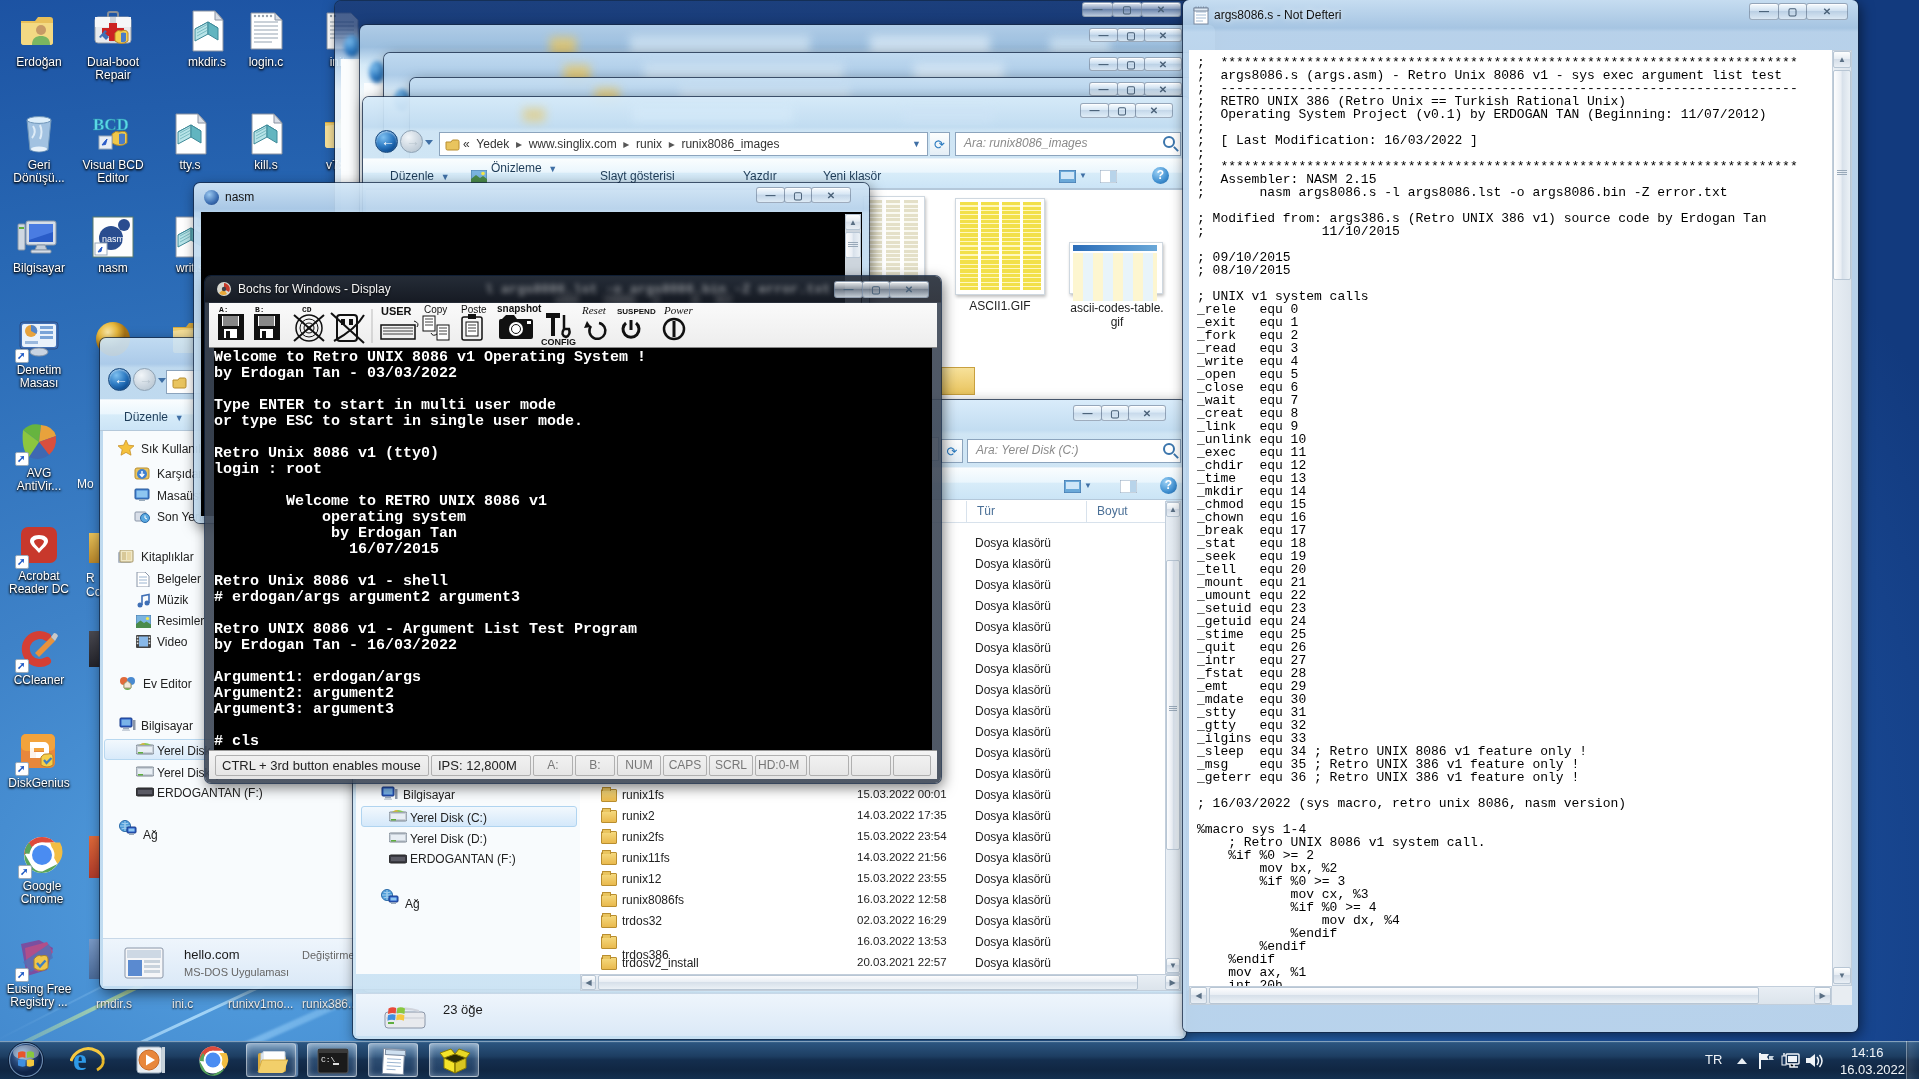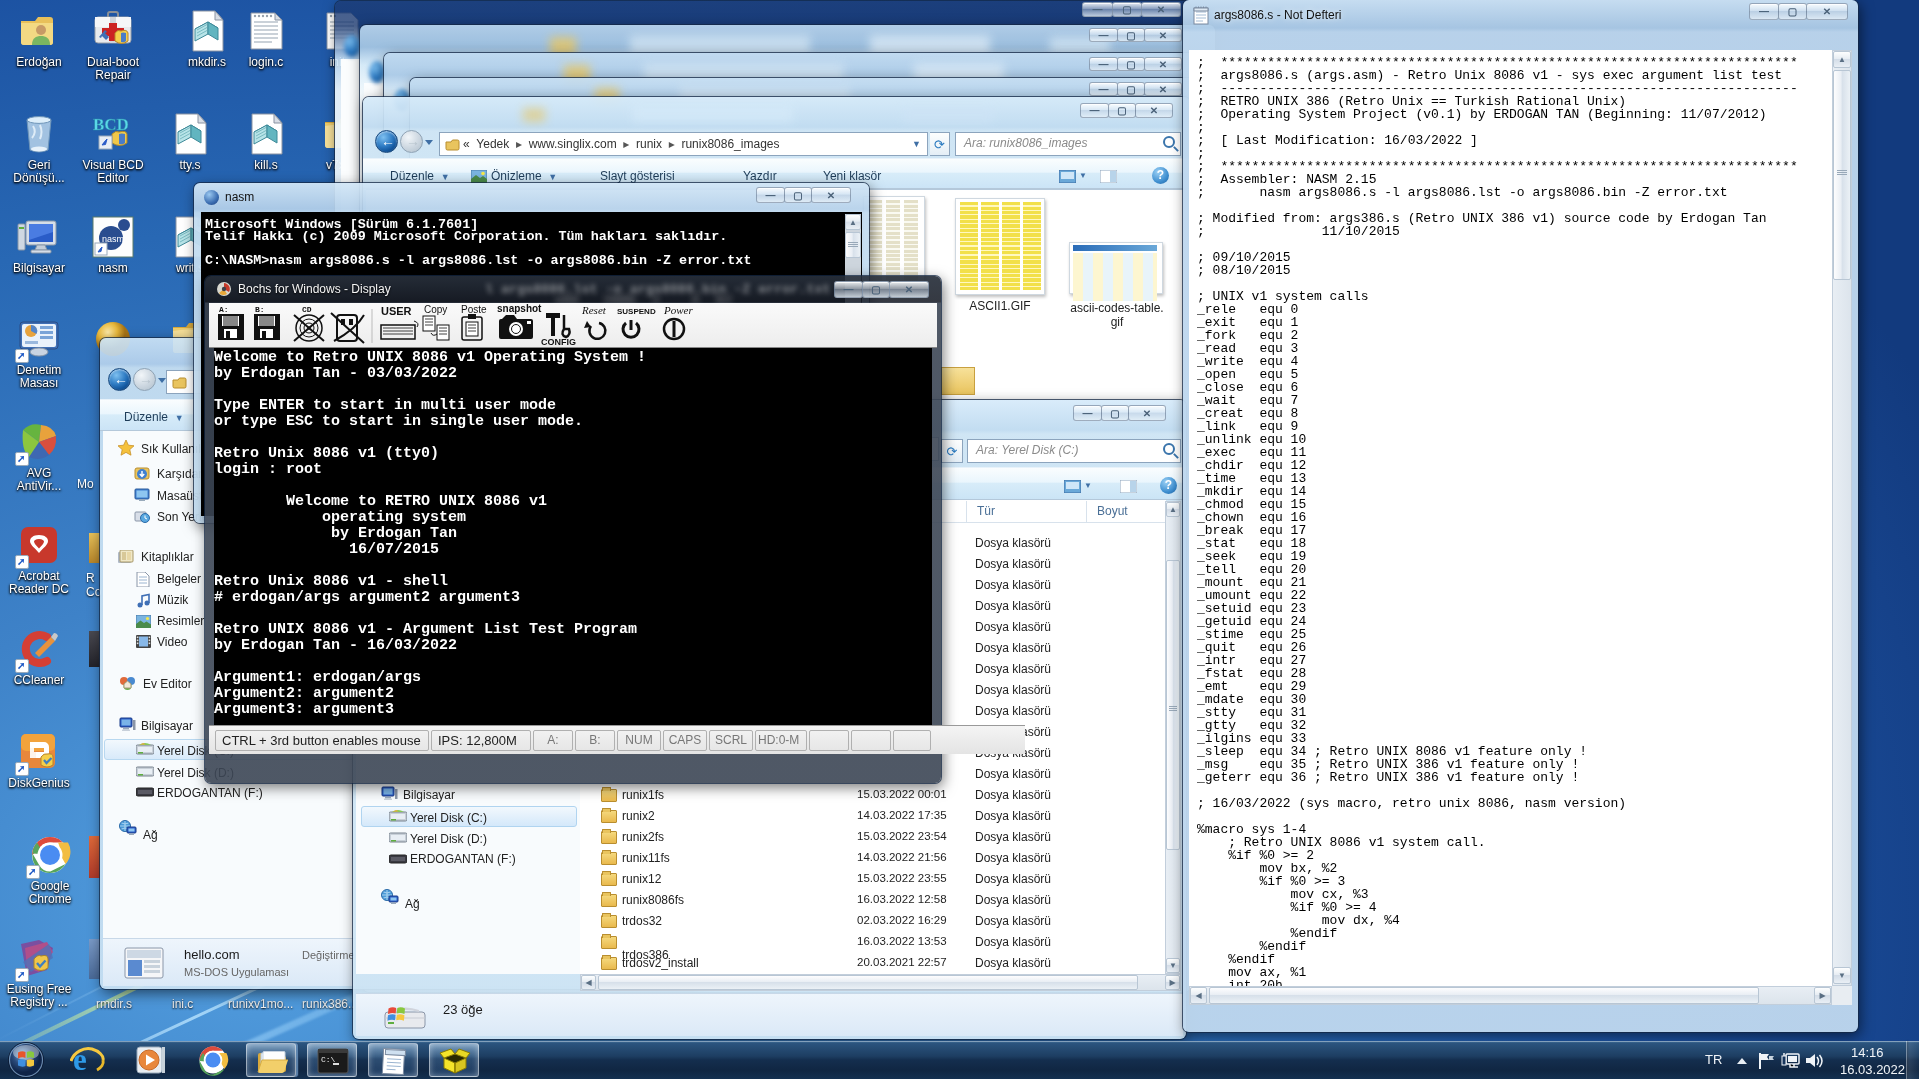--- a/index.html
+++ b/index.html
@@ -132,21 +132,21 @@
       <div class="ic"><svg width="44" height="44">
           <rect x="4" y="4" width="34" height="34" rx="5" fill="#e8873c"></rect>
           <rect x="4" y="4" width="34" height="17" rx="5" fill="#f2a33c"></rect>
           <path d="M13 12 h14 a5 5 0 0 1 5 5 v6 a5 5 0 0 1-5 5 h-8 v-6 h8 v-4 h-14 z" fill="#fff"></path>
           <path d="M13 12 v16 h6 v-6 h-2 v-4" fill="#fff" opacity=".9"></path>
           <path d="M30 24 q6-1 6 3 l0 8 q-6 4-12 0 l0-8 q3-4 6-3z" fill="#f5cf4a" stroke="#b8862a"></path>
           <path d="M27 30 l2.5 3 l5-5" stroke="#3f7fc0" stroke-width="2.2" fill="none"></path>
         </svg><div class="sc"></div></div>
       <div class="lb">DiskGenius</div>
     </div>
-<div class="dico" style="left:12px;top:833px">
+<div class="dico" style="left:4px;top:833px">
       <div class="ic"><svg width="44" height="44">
           <circle cx="22" cy="22" r="18" fill="#fff"></circle>
           <path d="M22 22 m-18 0 a18 18 0 0 1 31-12.5 l-13 0 a12.5 12.5 0 0 0-11.5 7.5 z" fill="#dd4b3c"></path>
           <path d="M40 9.5 a18 18 0 0 1-2.5 21.5 l-6.5-11.5 a12.5 12.5 0 0 0-1-10 z" fill="#f2bd42"></path>
           <path d="M37.5 31 a18 18 0 0 1-28.5 3.5 a18 18 0 0 1-4.5-14 l6.8 11.7 a12.5 12.5 0 0 0 11 6.3 z" fill="#58a55c"></path>
           <path d="M4.5 20.5 a18 18 0 0 1 4.5-11 l6.8 11.7" fill="#58a55c"></path>
           <circle cx="22" cy="22" r="12.5" fill="#fff"></circle>
           <circle cx="22" cy="22" r="10" fill="#4a8cf2"></circle>
         </svg><div class="sc"></div></div>
       <div class="lb">Google<br>Chrome</div>
@@ -422,21 +422,21 @@
       <span class="mag"></span>
     </div>
 
   <div class="toolbar" style="top:61px;height:31px">
     <span class="tbtxt abs" style="left:27px;top:10px">Düzenle&nbsp;&nbsp;<span style="font-size:9px;color:#3f6fa5">▼</span></span>
     <svg width="16" height="13" style="position:absolute;left:108px;top:11px">
         <rect x="0" y="0" width="16" height="13" fill="#7ab4e0" stroke="#4a7aa8"></rect>
         <path d="M0 9 l5-4 l4 3 l3-2 l4 3 v4 h-16z" fill="#4a8a4a"></path>
         <circle cx="12" cy="3.5" r="1.8" fill="#f5e84a"></circle>
       </svg>
-    <span class="tbtxt abs" style="left:128px;top:10px">Önizleme&nbsp;&nbsp;<span style="font-size:9px;color:#3f6fa5">▼</span></span>
+    <span class="tbtxt abs" style="left:128px;top:2px">Önizleme&nbsp;&nbsp;<span style="font-size:9px;color:#3f6fa5">▼</span></span>
     <span class="tbtxt abs" style="left:237px;top:10px">Slayt gösterisi</span>
     <span class="tbtxt abs" style="left:380px;top:10px">Yazdır</span>
     <span class="tbtxt abs" style="left:460px;top:10px">Yeni klasör</span>
     <svg width="17" height="13" style="position:absolute;left:696px;top:11px">
         <rect width="17" height="13" fill="#6aa8d8" stroke="#3f6fa5"></rect>
         <rect x="2" y="2" width="13" height="7" fill="#cfe6f8"></rect>
       </svg>
     <span class="abs" style="left:716px;top:12px;font-size:8px;color:#3f6fa5">▼</span>
     <svg width="17" height="13" style="position:absolute;left:737px;top:11px">
         <rect width="17" height="13" fill="#fff" stroke="#8ca4bd"></rect>
@@ -772,24 +772,20 @@
         <span>—</span>
       </div>
       <div class="cb" style="width:28px">
         <span>▢</span>
       </div>
       <div class="cb" style="width:40px">
         <span>✕</span>
       </div>
   </div>
   <div class="abs" style="left:7px;top:29px;width:661px;height:304px;background:#000"></div>
-  <div class="con abs" style="left:11px;top:36px;font-size:13.4px;line-height:12px;font-weight:bold">Microsoft Windows [Sürüm 6.1.7601]
-Telif Hakkı (c) 2009 Microsoft Corporation. Tüm hakları saklıdır.
-
-C:\NASM&gt;nasm args8086.s -l args8086.lst -o args8086.bin -Z error.txt</div>
   <div class="abs" style="left:651px;top:31px;width:16px;height:300px;background:#cdd5dd"></div>
   <div class="sbtn" style="left:651px;top:31px;width:16px;height:16px">▲</div>
   <div class="sthumb" style="left:651px;top:49px;width:16px;height:26px"></div>
   <div class="abs" style="left:654px;top:59px;width:10px;height:1px;background:#98a8b8;box-shadow:0 2px #98a8b8,0 4px #98a8b8"></div>
 </div>
 <div class="win" style="left:205px;top:276px;width:736px;height:507px;z-index:21;background:linear-gradient(180deg,rgba(40,48,60,.92),rgba(25,30,40,.88) 26px,rgba(60,70,85,.9) 27px)" id="bochs">
   <div class="abs con" style="left:280px;top:6px;font-size:13.4px;font-weight:bold;color:rgba(255,255,255,.45);filter:blur(2.5px)">l args8086.lst -o args8086.bin -Z error.txt</div>
   <div class="abs con" style="left:350px;top:17px;font-size:13.4px;font-weight:bold;color:rgba(255,255,255,.3);filter:blur(3px)">eN8&nbsp;&nbsp;&nbsp;2NNN&nbsp;&nbsp;3&nbsp;&nbsp;&nbsp;&nbsp;8&nbsp;&nbsp;N3</div>
   <svg width="16" height="16" style="position:absolute;left:11px;top:5px">
       <circle cx="8" cy="8" r="7" fill="#d8d8d0"></circle>
@@ -905,21 +901,21 @@
 
 Retro UNIX 8086 v1 - Argument List Test Program
 by Erdogan Tan - 16/03/2022
 
 Argument1: erdogan/args
 Argument2: argument2
 Argument3: argument3
 
 # cls</div>
 
-  <div class="abs" style="left:4px;top:449px;width:816px;height:29px;background:linear-gradient(180deg,#f4f4f4,#e4e4e4);border-top:1px solid #999" id="bstat">
+  <div class="abs" style="left:4px;top:474px;width:728px;height:29px;background:linear-gradient(180deg,#f4f4f4,#e4e4e4);border-top:1px solid #999" id="bstat">
     <div class="abs" style="left:6px;top:4px;width:214px;height:21px;border:1px solid #b0b0b0;border-radius:2px;font-size:13px;color:#222;padding:2px 6px">CTRL + 3rd button enables mouse</div>
     <div class="abs" style="left:222px;top:4px;width:100px;height:21px;border:1px solid #b0b0b0;border-radius:2px;font-size:13px;color:#222;padding:2px 6px">IPS: 12,800M</div>
     <div class="abs" style="left:324px;top:4px;width:40px;height:21px;border:1px solid #b0b0b0;border-radius:2px;font-size:12px;color:#777;padding:2px 0;text-align:center">A:</div>
     <div class="abs" style="left:366px;top:4px;width:40px;height:21px;border:1px solid #b0b0b0;border-radius:2px;font-size:12px;color:#777;padding:2px 0;text-align:center">B:</div>
     <div class="abs" style="left:408px;top:4px;width:44px;height:21px;border:1px solid #b0b0b0;border-radius:2px;font-size:12px;color:#777;padding:2px 0;text-align:center">NUM</div>
     <div class="abs" style="left:454px;top:4px;width:44px;height:21px;border:1px solid #b0b0b0;border-radius:2px;font-size:12px;color:#777;padding:2px 0;text-align:center">CAPS</div>
     <div class="abs" style="left:500px;top:4px;width:44px;height:21px;border:1px solid #b0b0b0;border-radius:2px;font-size:12px;color:#777;padding:2px 0;text-align:center">SCRL</div>
     <div class="abs" style="left:546px;top:4px;width:52px;height:21px;border:1px solid #b0b0b0;border-radius:2px;font-size:12px;color:#777;padding:2px 2px;overflow:hidden;white-space:nowrap">HD:0-M</div>
     <div class="abs" style="left:600px;top:4px;width:40px;height:21px;border:1px solid #b0b0b0;border-radius:2px"></div>
     <div class="abs" style="left:642px;top:4px;width:40px;height:21px;border:1px solid #b0b0b0;border-radius:2px"></div>

